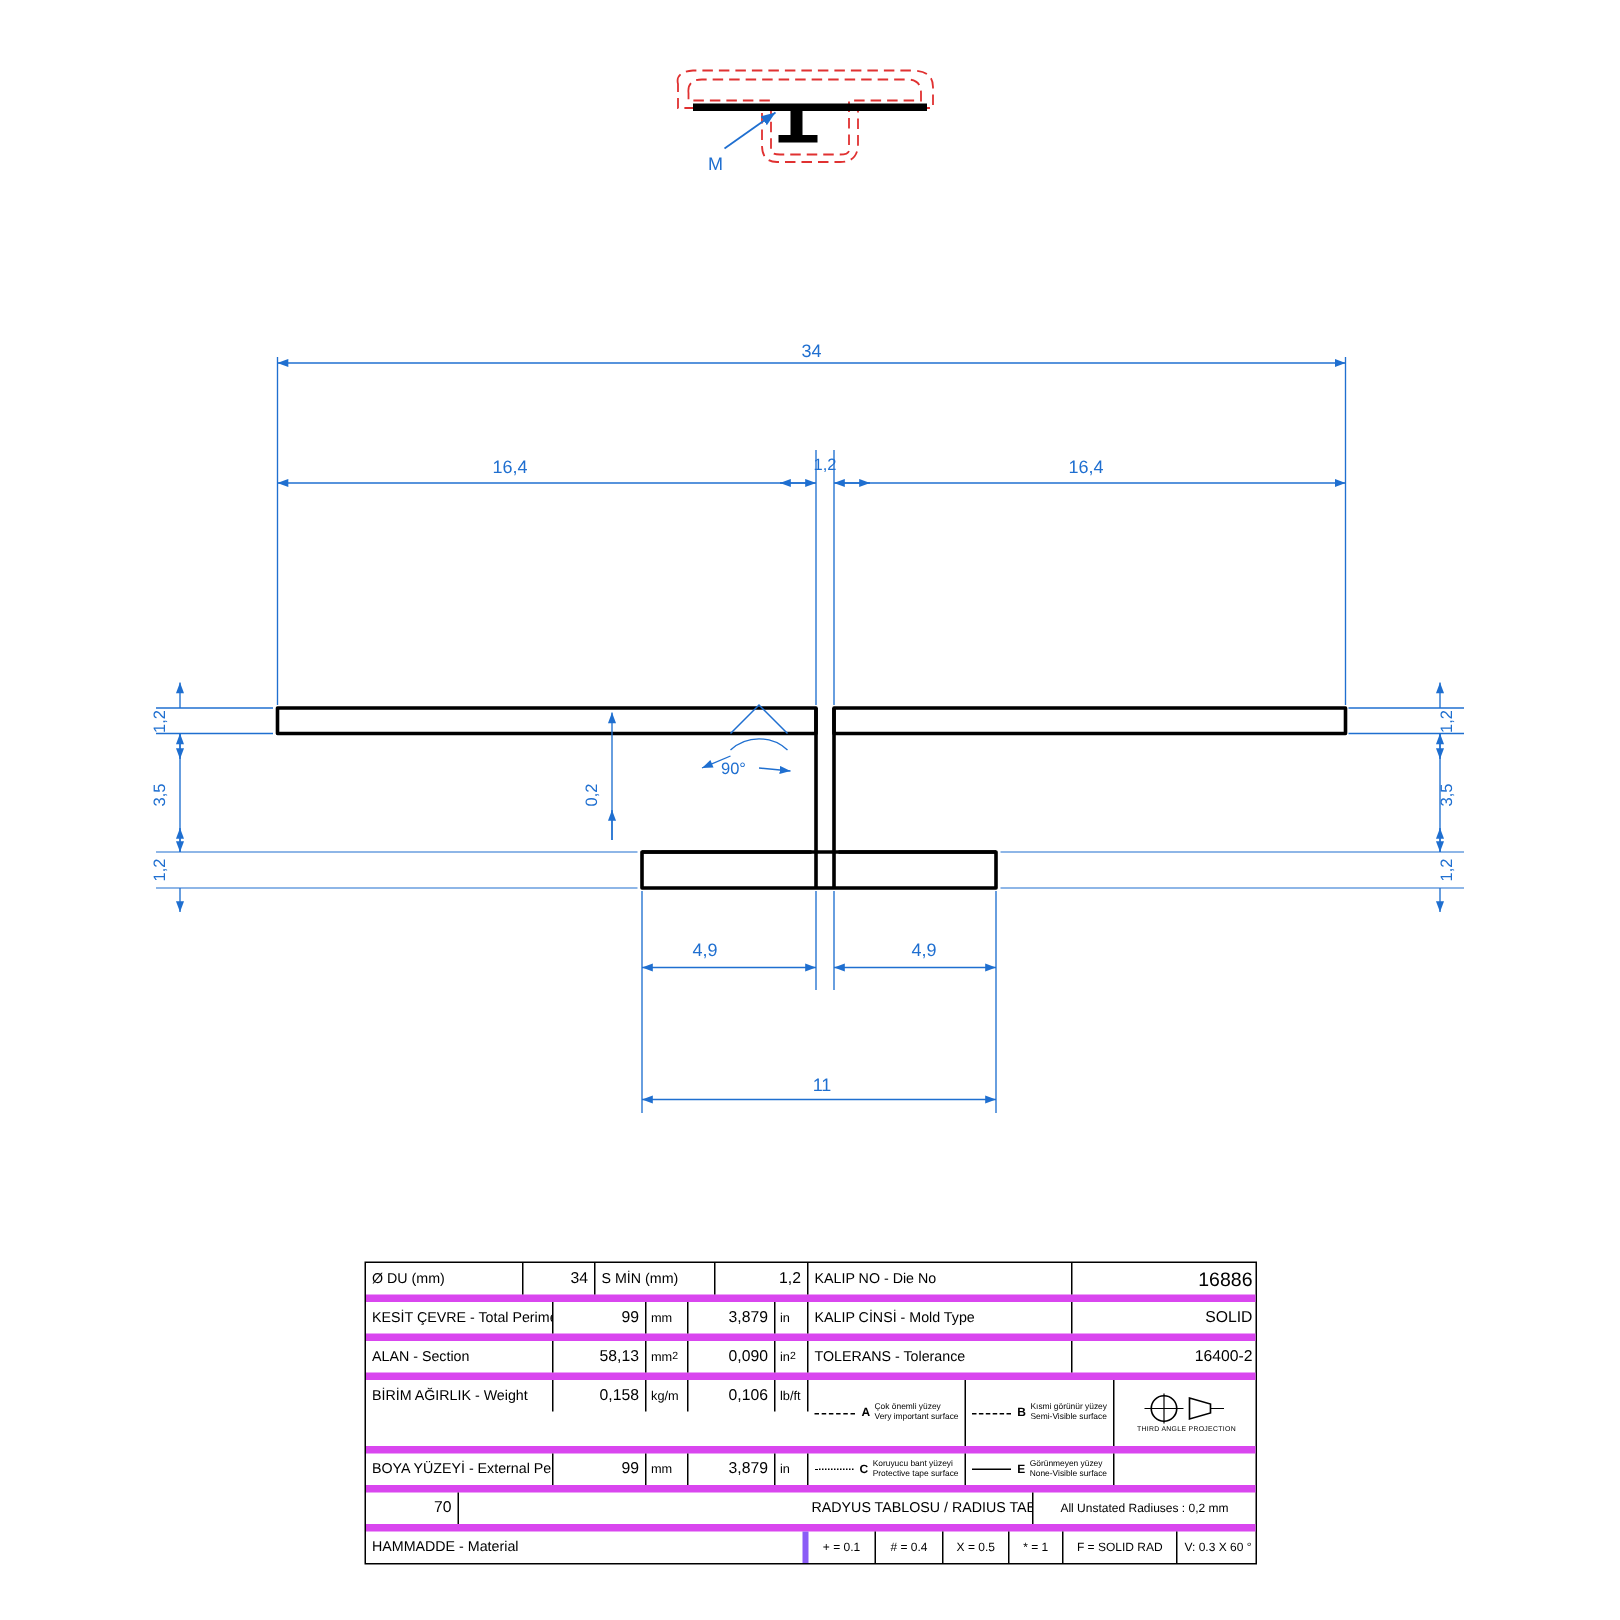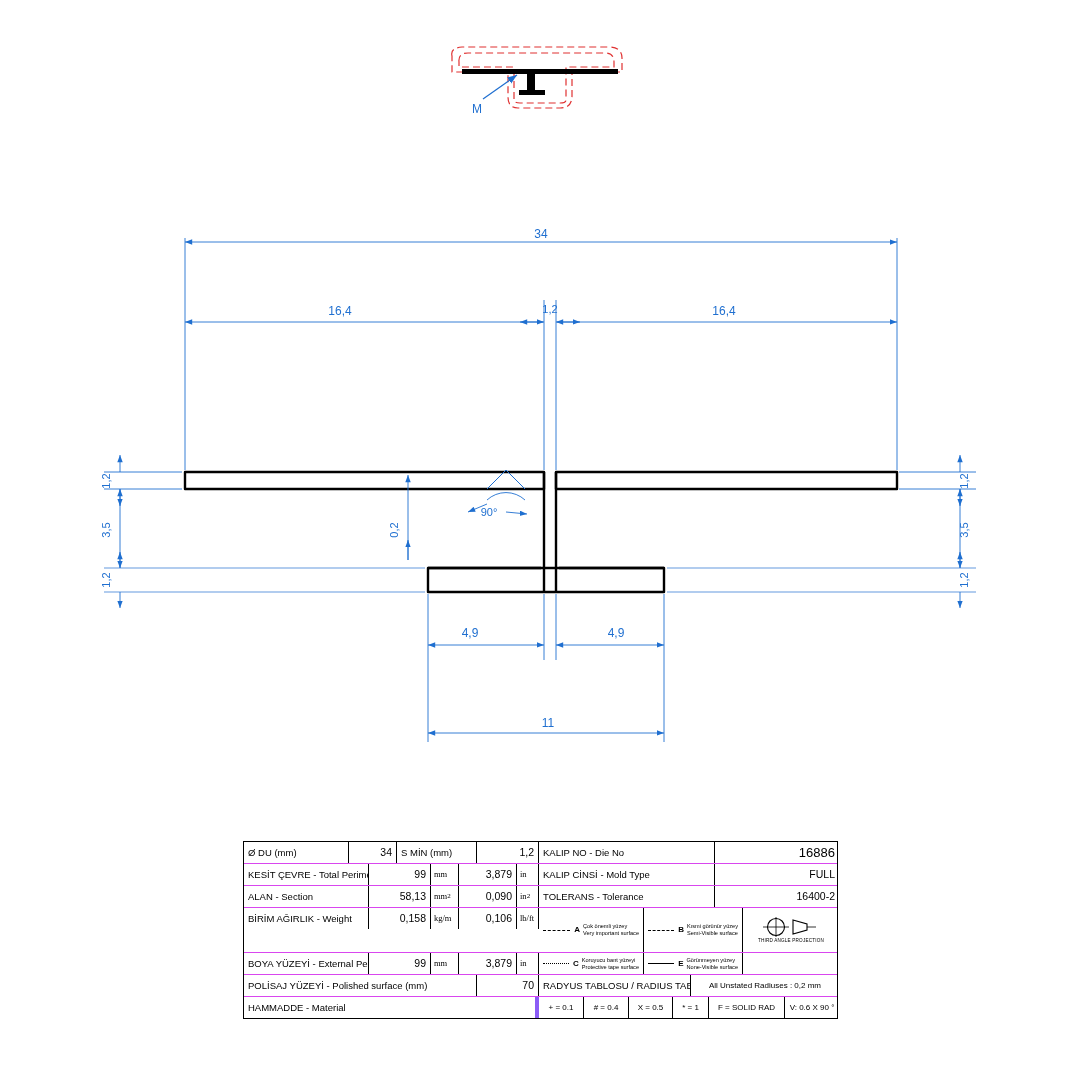--- a/index.html
+++ b/index.html
@@ -18,35 +18,35 @@
   .titleblock{
     position:absolute;
     left:243px;top:841px;
     width:595px;
     border:1.4px solid #000;
     box-sizing:border-box;
     font-size:9.5px;
     line-height:1;
     background:#fff;
   }
-  .tb-row{display:flex;border-bottom:1px solid #d946ef;}
+  .tb-row{display:flex;border-bottom:5px solid #d946ef;}
   .tb-row:last-child{border-bottom:none;}
   .cell{
     box-sizing:border-box;
     display:flex;align-items:center;
     padding:0 4px;
     height:21px;
     border-right:1px solid #000;
     white-space:nowrap;
     overflow:hidden;
   }
   .cell.last{border-right:none;}
   .lbl{font-size:9.5px;}
   .val{justify-content:flex-end;font-size:10.5px;}
-  .unit{font-size:8.5px;padding-left:3px;font-family:Liberation Serif, serif;}
+  .unit{font-size:8.5px;padding-left:3px;}
   .sup{font-size:7px;vertical-align:super;}
   .w-left{width:125px;}
   .left-pane{width:295px;display:flex;}
   .right-pane{width:300px;display:flex;}
   .surf-line{display:inline-block;width:44px;margin-right:4px;}
   .sl-solid{border-top:1.4px solid #000;}
   .sl-dashdense{border-top:1.4px dashed #000;}
   .sl-dashwide{border-top:1px dashed #000;}
   .sl-dot{border-top:1px dotted #000;}
   .surf-letter{font-size:8px;font-weight:bold;margin-right:3px;}
@@ -193,21 +193,21 @@
   <div class="tb-row">
     <div class="left-pane">
       <div class="cell lbl w-left" style="width:125px">KESİT ÇEVRE - Total Perimeter</div>
       <div class="cell val" style="width:62px">99</div>
       <div class="cell unit" style="width:28px">mm</div>
       <div class="cell val" style="width:58px">3,879</div>
       <div class="cell unit" style="width:22px">in</div>
     </div>
     <div class="right-pane">
       <div class="cell lbl" style="width:176px">KALIP CİNSİ - Mold Type</div>
-      <div class="cell val last" style="width:124px">FULL</div>
+      <div class="cell val last" style="width:124px">SOLID</div>
     </div>
   </div>
 
   <div class="tb-row">
     <div class="left-pane">
       <div class="cell lbl" style="width:125px">ALAN  -  Section</div>
       <div class="cell val" style="width:62px">58,13</div>
       <div class="cell unit" style="width:28px">
         <span>mm</span>
             <span class="sup">2</span>
@@ -286,37 +286,36 @@
           <span>Görünmeyen yüzey</span><br>
           <span>None-Visible surface</span>
         </span>
       </div>
       <div class="cell last" style="width:96px;height:21px"></div>
     </div>
   </div>
 
   <div class="tb-row">
     <div class="left-pane">
-      <div class="cell lbl" style="width:233px">POLİSAJ YÜZEYİ - Polished surface (mm)</div>
       <div class="cell val" style="width:62px">70</div>
     </div>
     <div class="right-pane">
       <div class="cell lbl" style="width:152px">RADYUS TABLOSU / RADIUS TABLE</div>
       <div class="cell last small" style="width:148px;justify-content:center">All Unstated Radiuses : 0,2 mm</div>
     </div>
   </div>
 
   <div class="tb-row">
     <div class="left-pane">
       <div class="cell lbl" style="width:295px;border-right:4px solid #8b5cf6">HAMMADDE - Material</div>
     </div>
     <div class="right-pane">
       <div class="cell small" style="width:45px;justify-content:center">+ = 0.1</div>
       <div class="cell small" style="width:45px;justify-content:center"># = 0.4</div>
       <div class="cell small" style="width:44px;justify-content:center">X = 0.5</div>
       <div class="cell small" style="width:36px;justify-content:center">* =  1</div>
       <div class="cell small" style="width:76px;justify-content:center">F =  SOLID  RAD</div>
-      <div class="cell small last" style="width:54px;justify-content:center">V: 0.6 X 90 °</div>
+      <div class="cell small last" style="width:54px;justify-content:center">V: 0.3 X 60 °</div>
     </div>
   </div>
 
 </div>
 </div>
 
 </body></html>

